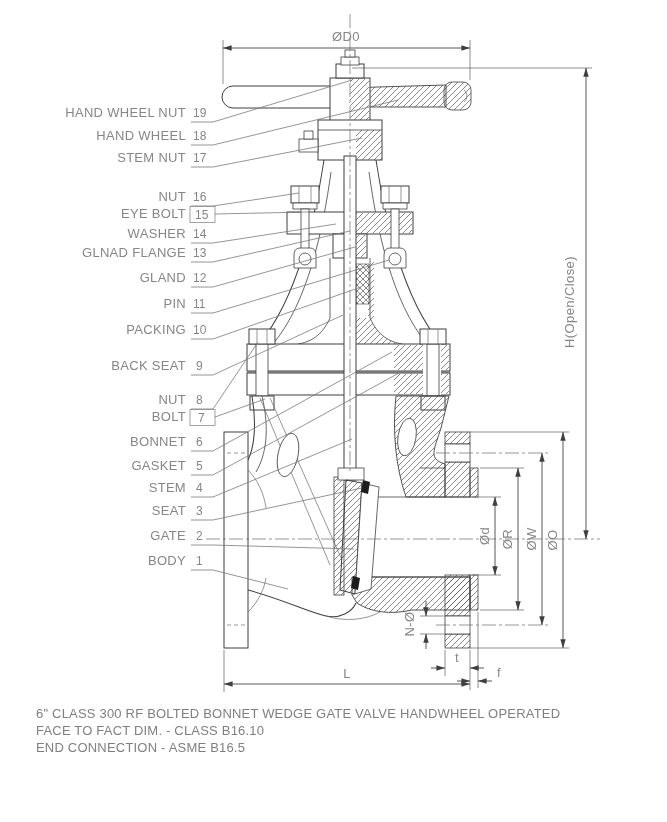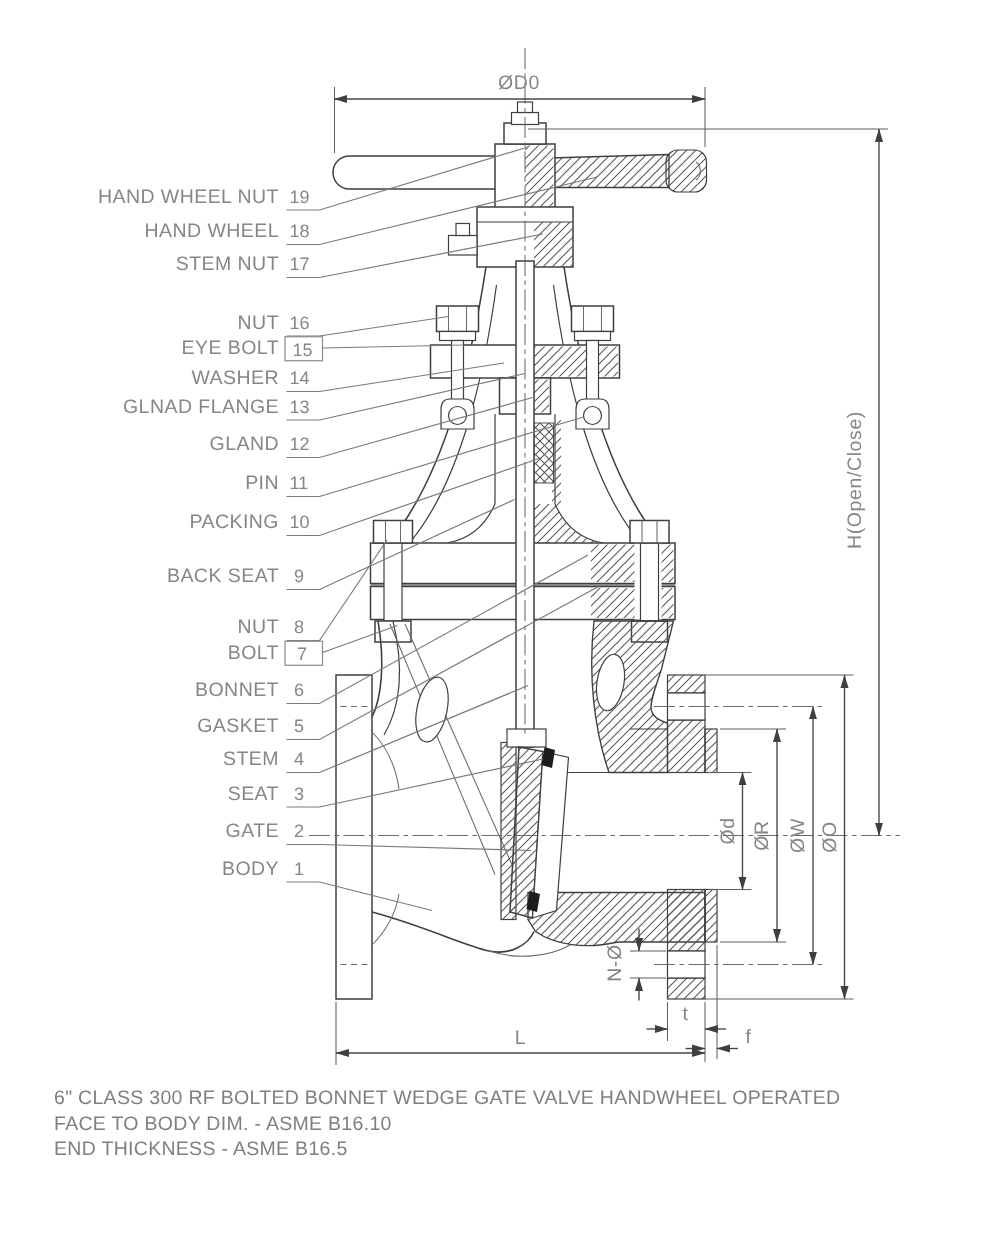--- a/index.html
+++ b/index.html
@@ -1,17 +1,17 @@
 <!DOCTYPE html>
 <html><head>
 <meta charset="utf-8">
 <style>
   html,body{margin:0;padding:0;background:#ffffff;}
   #stage{position:relative;width:667px;height:758px;background:#ffffff;overflow:hidden;
-         font-family:"Liberation Sans",sans-serif;margin-top:18px;}
+         font-family:"Liberation Sans",sans-serif;}
   #stage svg{position:absolute;left:0;top:0;}
   .lbl{font-size:13px;fill:#868686;letter-spacing:.3px;}
   .num{font-size:12px;fill:#868686;}
   .dim{font-size:13px;fill:#868686;letter-spacing:.4px;}
   .outline{stroke:#3f3f3f;stroke-width:1.05;fill:none;}
   .outline2{stroke:#3f3f3f;stroke-width:.8;fill:none;}
   .thin{stroke:#6a6a6a;stroke-width:.7;fill:none;}
   .white{fill:#ffffff;stroke:#3f3f3f;stroke-width:1;}
   .white2{fill:#ffffff;stroke:#3f3f3f;stroke-width:.8;}
   .hatchf{fill:url(#h1);stroke:#3f3f3f;stroke-width:.8;}
@@ -271,16 +271,16 @@
     <text class="num" x="196" y="515">3</text>
     <text class="lbl" x="186" y="540" text-anchor="end">GATE</text>
     <text class="num" x="196" y="540">2</text>
     <text class="lbl" x="186" y="565" text-anchor="end">BODY</text>
     <text class="num" x="196" y="565">1</text>
   </g>
 </svg>
 
 <div id="notes">
   <div>6" CLASS 300 RF BOLTED BONNET WEDGE GATE VALVE HANDWHEEL OPERATED</div>
-  <div>FACE TO BODY DIM. - ASME B16.10</div>
-  <div>END THICKNESS - ASME B16.5</div>
+  <div>FACE TO FACT DIM. - CLASS B16.10</div>
+  <div>END CONNECTION - ASME B16.5</div>
 </div>
 </div>
 
 </body></html>

